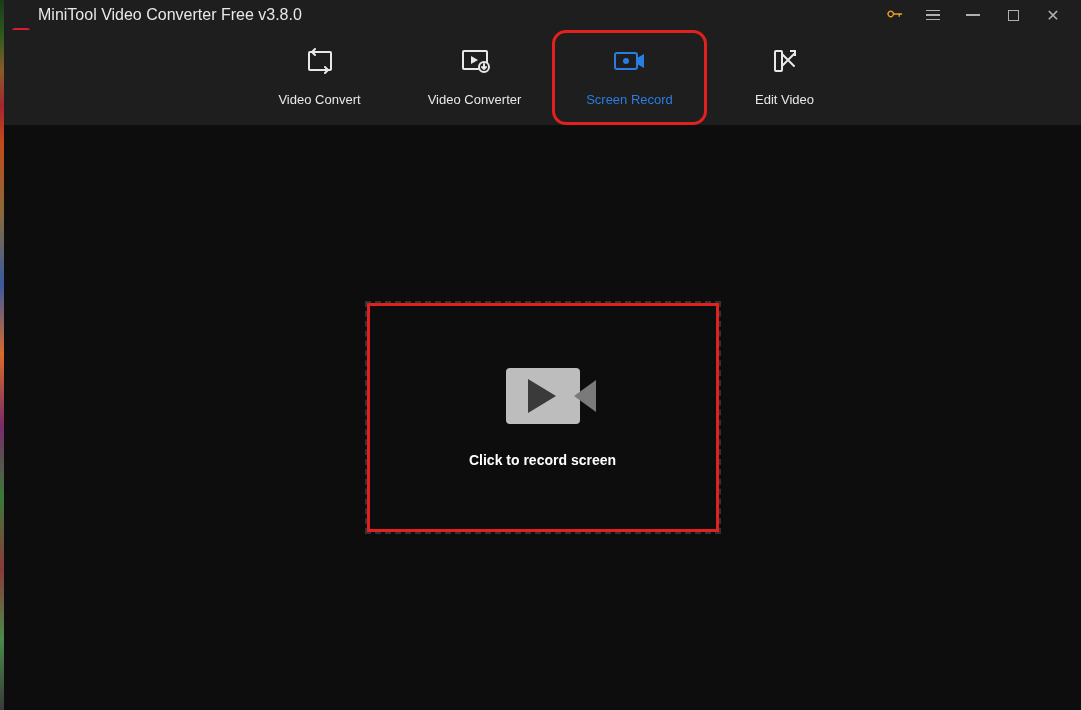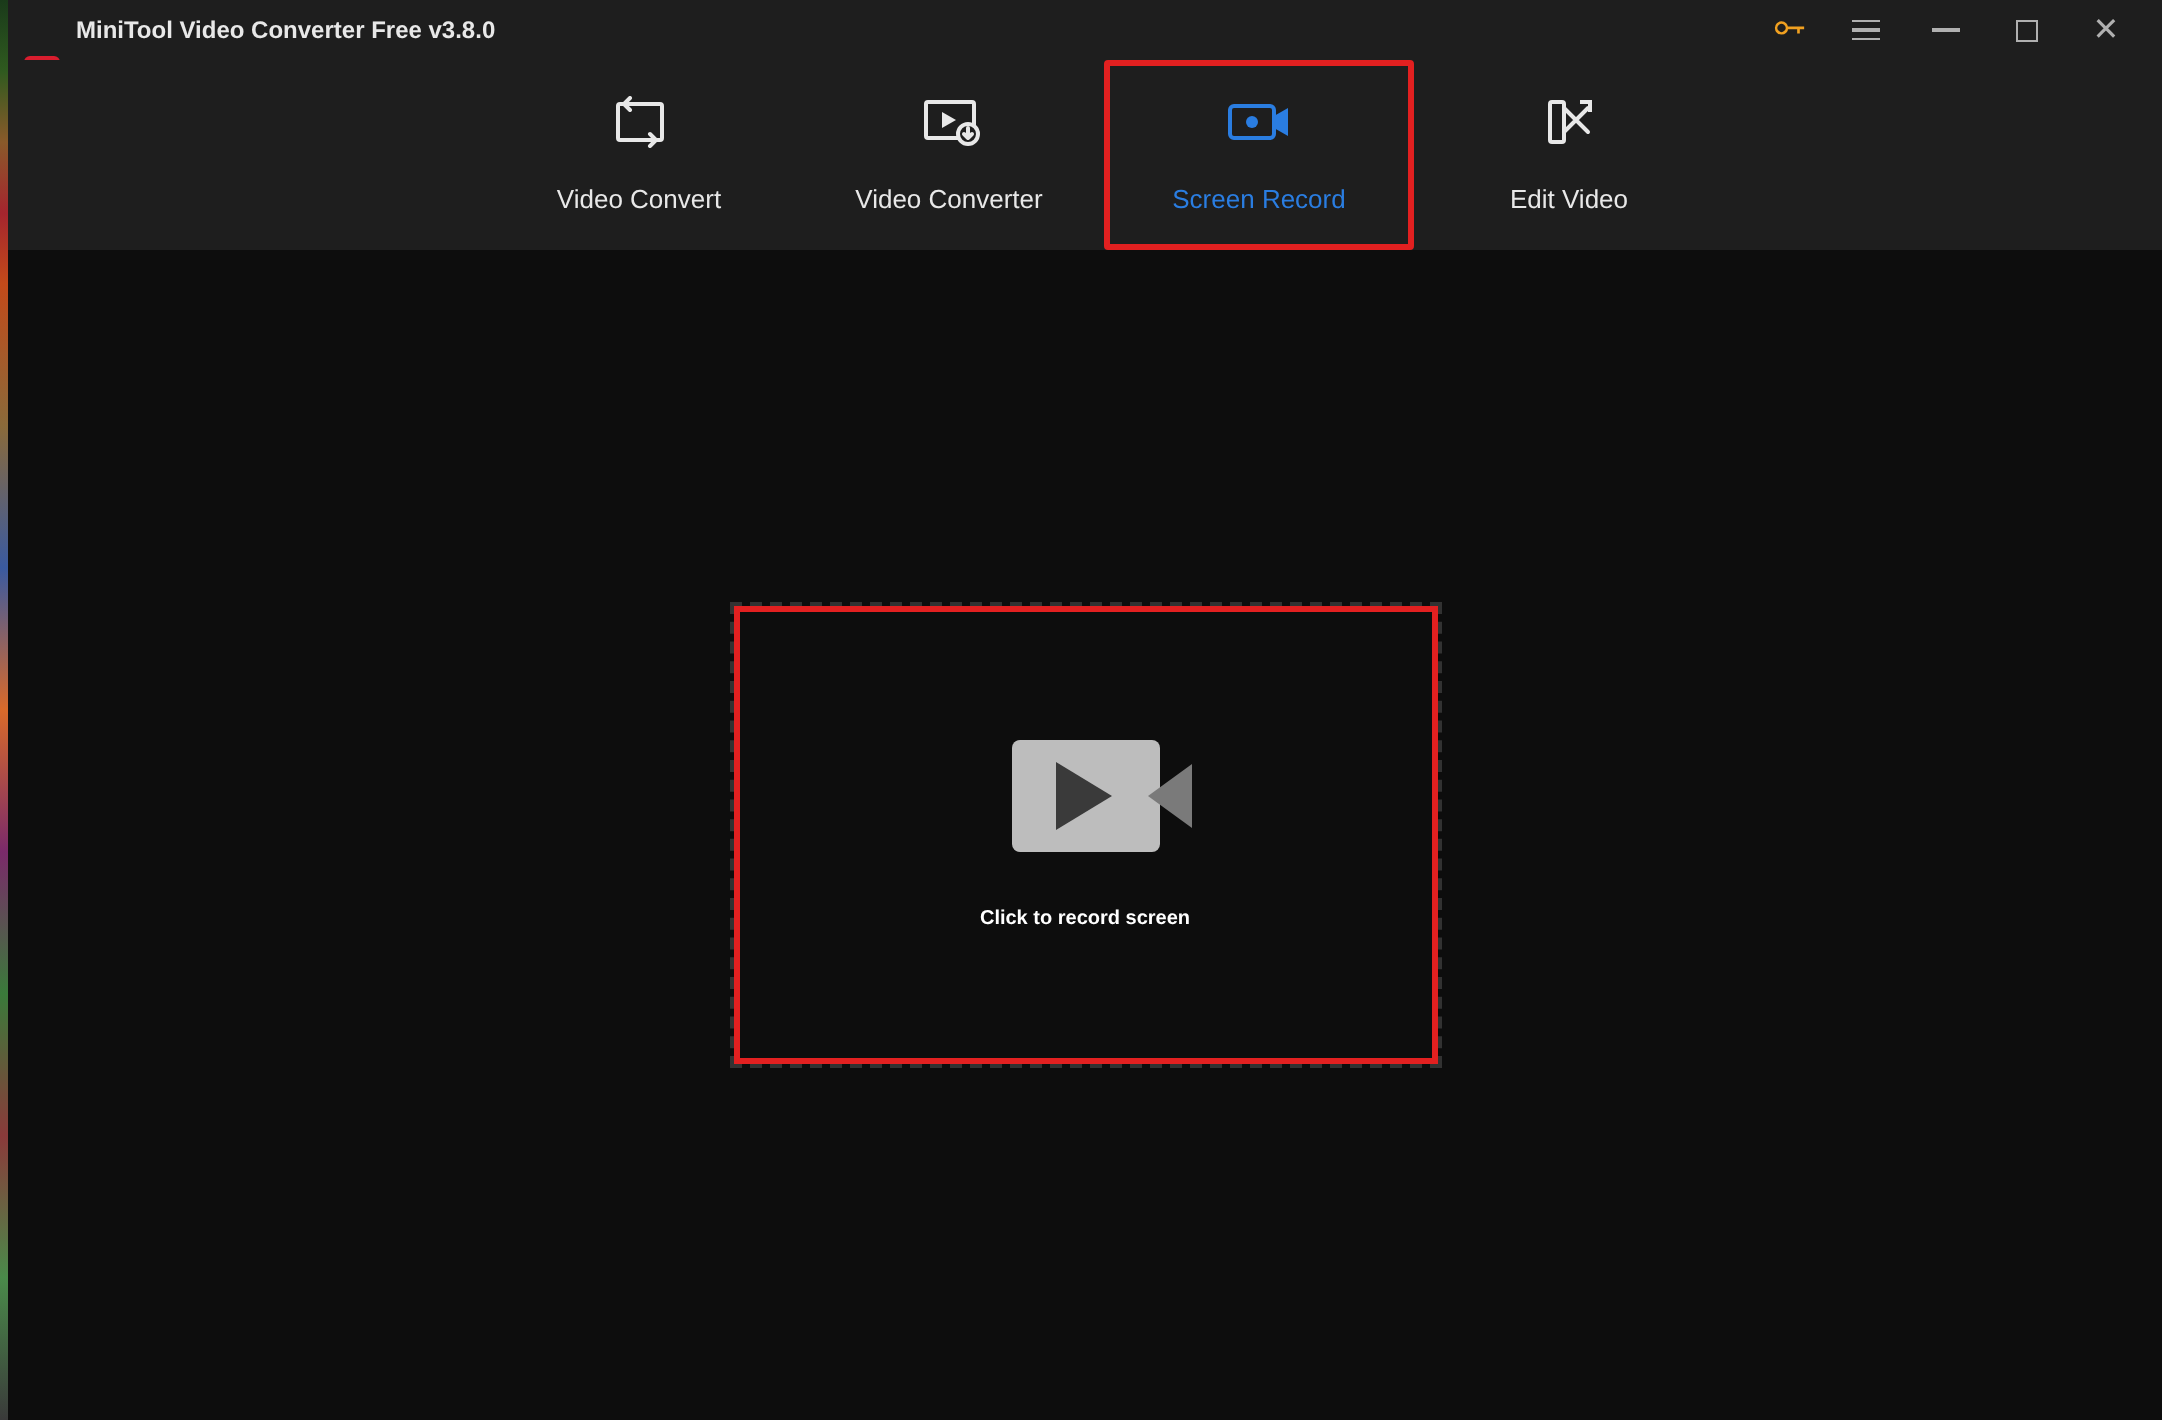--- a/index.html
+++ b/index.html
@@ -39,22 +39,22 @@
     }
     .app-logo {
       width: 18px; height: 18px;
       background: #d91d2e;
       border-radius: 3px;
       display: flex; align-items: center; justify-content: center;
       margin-right: 8px;
       font-size: 10px; font-weight: 700; color: #fff; margin-top: 44px;
     }
     .app-title {
-      font-size: 12px;
-      font-weight: 700;
+      font-size: 16px;
+      font-weight: 400;
       color: #e8e8e8;
     }
     .title-bar-right {
       margin-left: auto;
       display: flex;
       align-items: center;
       gap: 0;
     }
     .title-btn {
       width: 40px; height: 30px;
@@ -79,21 +79,21 @@
       gap: 18px;
       cursor: pointer;
       position: relative;
     }
     .tab .icon { color: #e8e8e8; height: 26px; display:flex; align-items:center; justify-content:center; }
     .tab .label { font-size: 13px; color: #e8e8e8; }
     .tab.active .icon, .tab.active .label { color: #2a7de1; }
     .tab.highlight {
       outline: 3px solid #e22020;
       outline-offset: -3px;
-      border-radius: 2px;
+      border-radius: 14px;
     }
     .tabs-spacer-left { width: 238px; }
     
     .main {
       flex: 1;
       background: #0d0d0d;
       display: flex;
       align-items: center;
       justify-content: center;
     }
@@ -135,21 +135,21 @@
       margin-left: -6px;
     }
     .play-tri {
       width:0;height:0;
       border-top: 17px solid transparent;
       border-bottom: 17px solid transparent;
       border-left: 28px solid #3a3a3a;
       margin-left: 6px;
     }
     .record-label {
-      font-size: 10px;
+      font-size: 14px;
       font-weight: 700;
       color: #fff;
     }
   </style>
 </head>
 <body>
 
 <div class="left-strip"></div>
 
 <div class="app">

